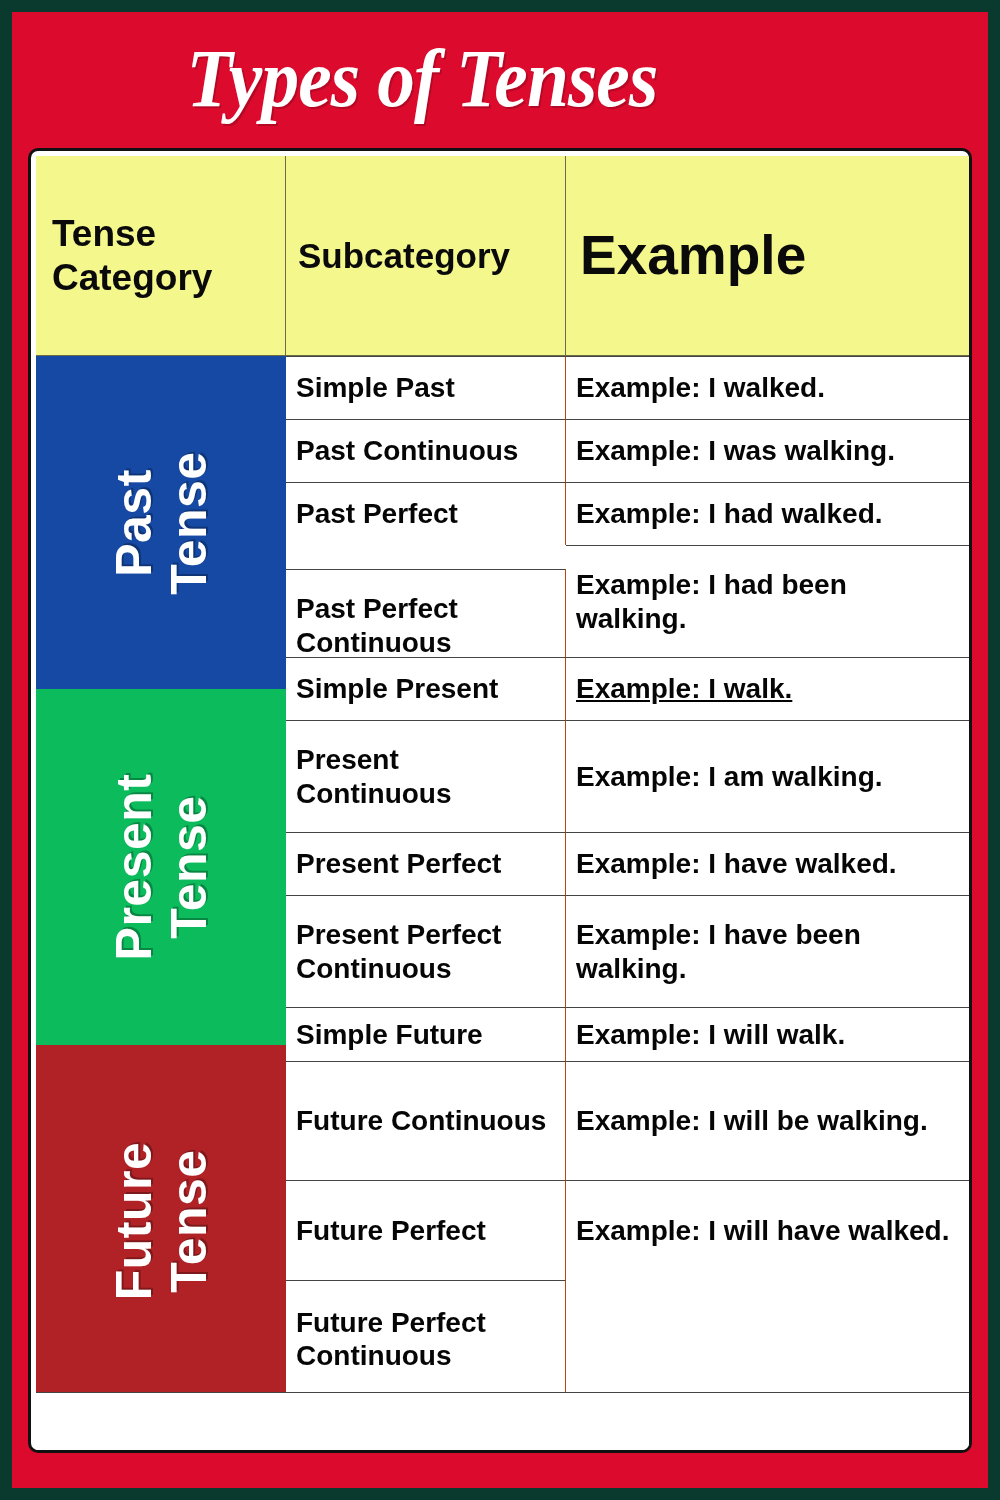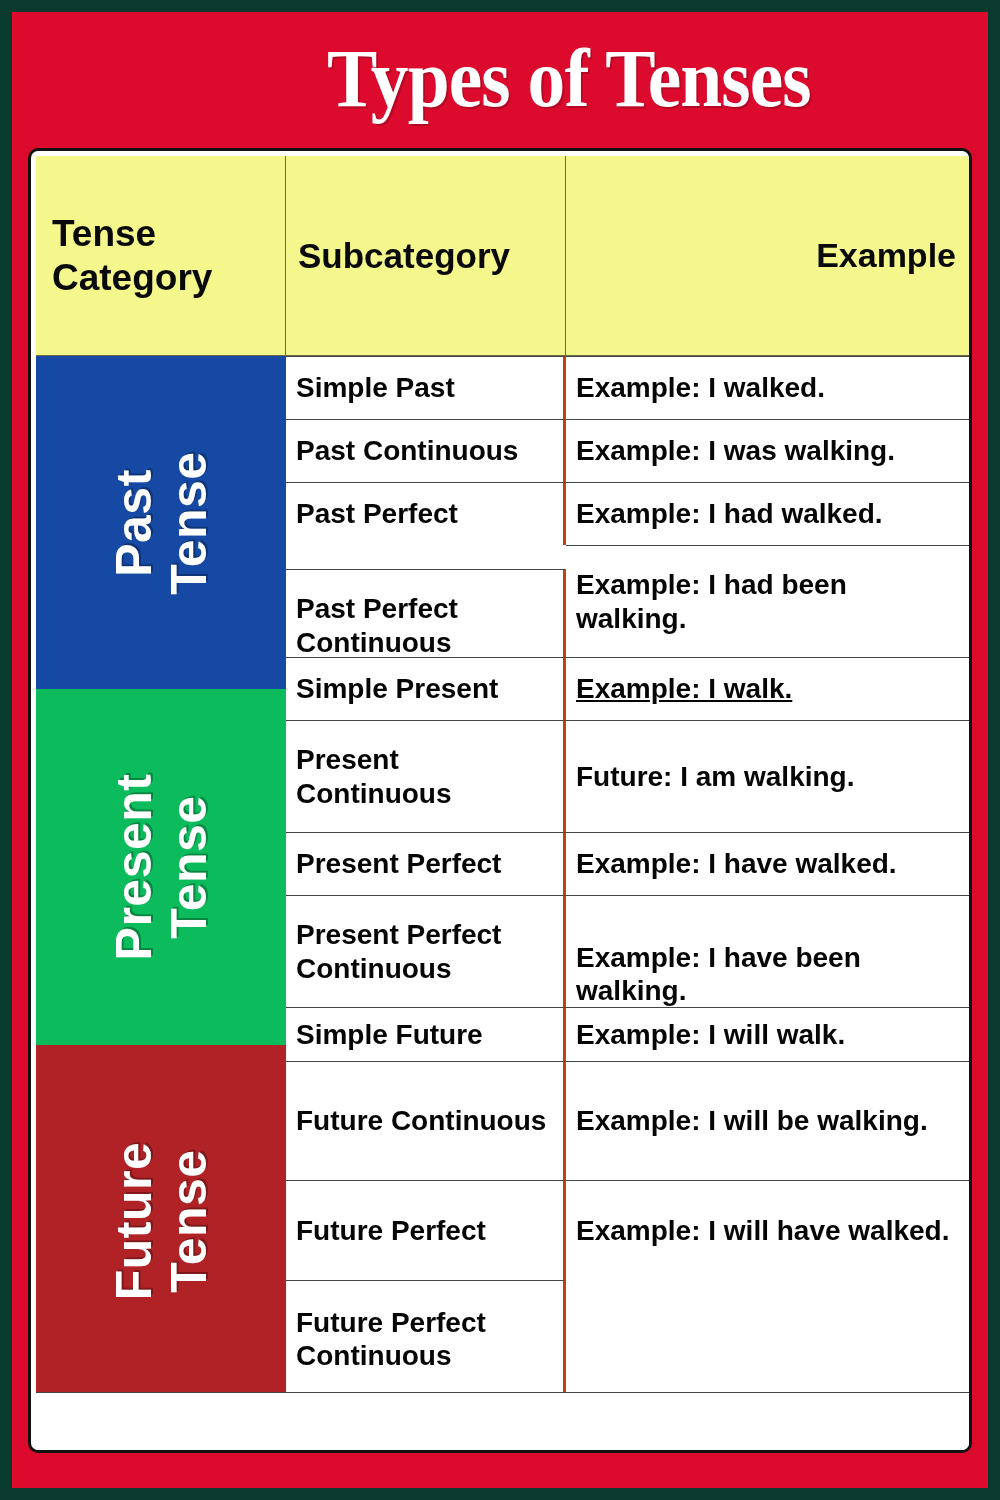--- a/index.html
+++ b/index.html
@@ -35,21 +35,22 @@
 
   
   #title-band {
     position: absolute;
     left: 12px;
     top: 12px;
     width: 820px;
     height: 133px;
     display: flex;
     align-items: center;
-    justify-content: flex-end;
+    justify-content: center;
+    font-style: italic;
   }
 
   #poster-title {
     font-family: "Liberation Serif", serif;
     font-weight: bold;
     font-size: 82px;
     line-height: 1;
     color: #FFFFFF;
     letter-spacing: -1px;
     transform: scaleX(0.92);
@@ -98,21 +99,21 @@
   .hdr-cell.last { border-right: none; }
 
   .hdr-text {
     color: #0a0a0a;
     font-weight: bold;
     line-height: 1.18;
     padding: 0 14px;
   }
   .hdr-cat  .hdr-text { font-size: 37px; padding-left: 16px; }
   .hdr-sub  .hdr-text { font-size: 35px; padding-left: 12px; }
-  .hdr-ex   .hdr-text { font-size: 34px; width: 100%; text-align: right; }
+  .hdr-ex   .hdr-text { font-size: 55px; width: 100%; text-align: left; }
 
   
   .catblock {
     position: absolute;
     left: 0;
     width: 250px;
     overflow: hidden;
   }
   .cat-past    { background: #1549A3; }
   .cat-present { background: #0CBB5C; }
@@ -138,21 +139,21 @@
     text-shadow: 2px 2px 0 rgba(0,0,0,0.28);
   }
 
   
   .cell {
     position: absolute;
     display: flex;
     align-items: center;
     background: #FFFFFF;
     border-top: 1px solid #444444;
-    border-right: 3px solid #c2410c;
+    border-right: 1px solid #c2410c;
     padding: 0 10px;
   }
   .cell.noright { border-right: none; }
   .cell .txt {
     color: #060606;
     font-weight: bold;
     font-size: 28px;
     line-height: 1.18;
   }
   .cell.sub .txt { font-size: 28px; }
@@ -248,34 +249,34 @@
           <span class="txt">Simple Present</span>
         </div>
       <div class="cell ex col-ex noright" style="top:501px; height:63px;text-decoration:underline;">
           <span class="txt">Example: I walk.</span>
         </div>
 
       <div class="cell sub col-sub" style="top:564px; height:112px;">
           <span class="txt">Present Continuous</span>
         </div>
       <div class="cell ex col-ex noright" style="top:564px; height:112px;">
-          <span class="txt">Future: I am walking.</span>
+          <span class="txt">Example: I am walking.</span>
         </div>
 
       <div class="cell sub col-sub" style="top:676px; height:63px;">
           <span class="txt">Present Perfect</span>
         </div>
       <div class="cell ex col-ex noright" style="top:676px; height:63px;">
           <span class="txt">Example: I have walked.</span>
         </div>
 
       <div class="cell sub col-sub" style="top:739px; height:112px;">
           <span class="txt">Present Perfect Continuous</span>
         </div>
-      <div class="cell ex col-ex noright" style="top:739px; height:112px;align-items:flex-end;">
+      <div class="cell ex col-ex noright" style="top:739px; height:112px;">
           <span class="txt">Example: I have been walking.</span>
         </div>
 
       <div class="cell sub col-sub" style="top:851px; height:54px;text-align:right;">
           <span class="txt">Simple Future</span>
         </div>
       <div class="cell ex col-ex noright" style="top:851px; height:54px;">
           <span class="txt">Example: I will walk.</span>
         </div>
 

